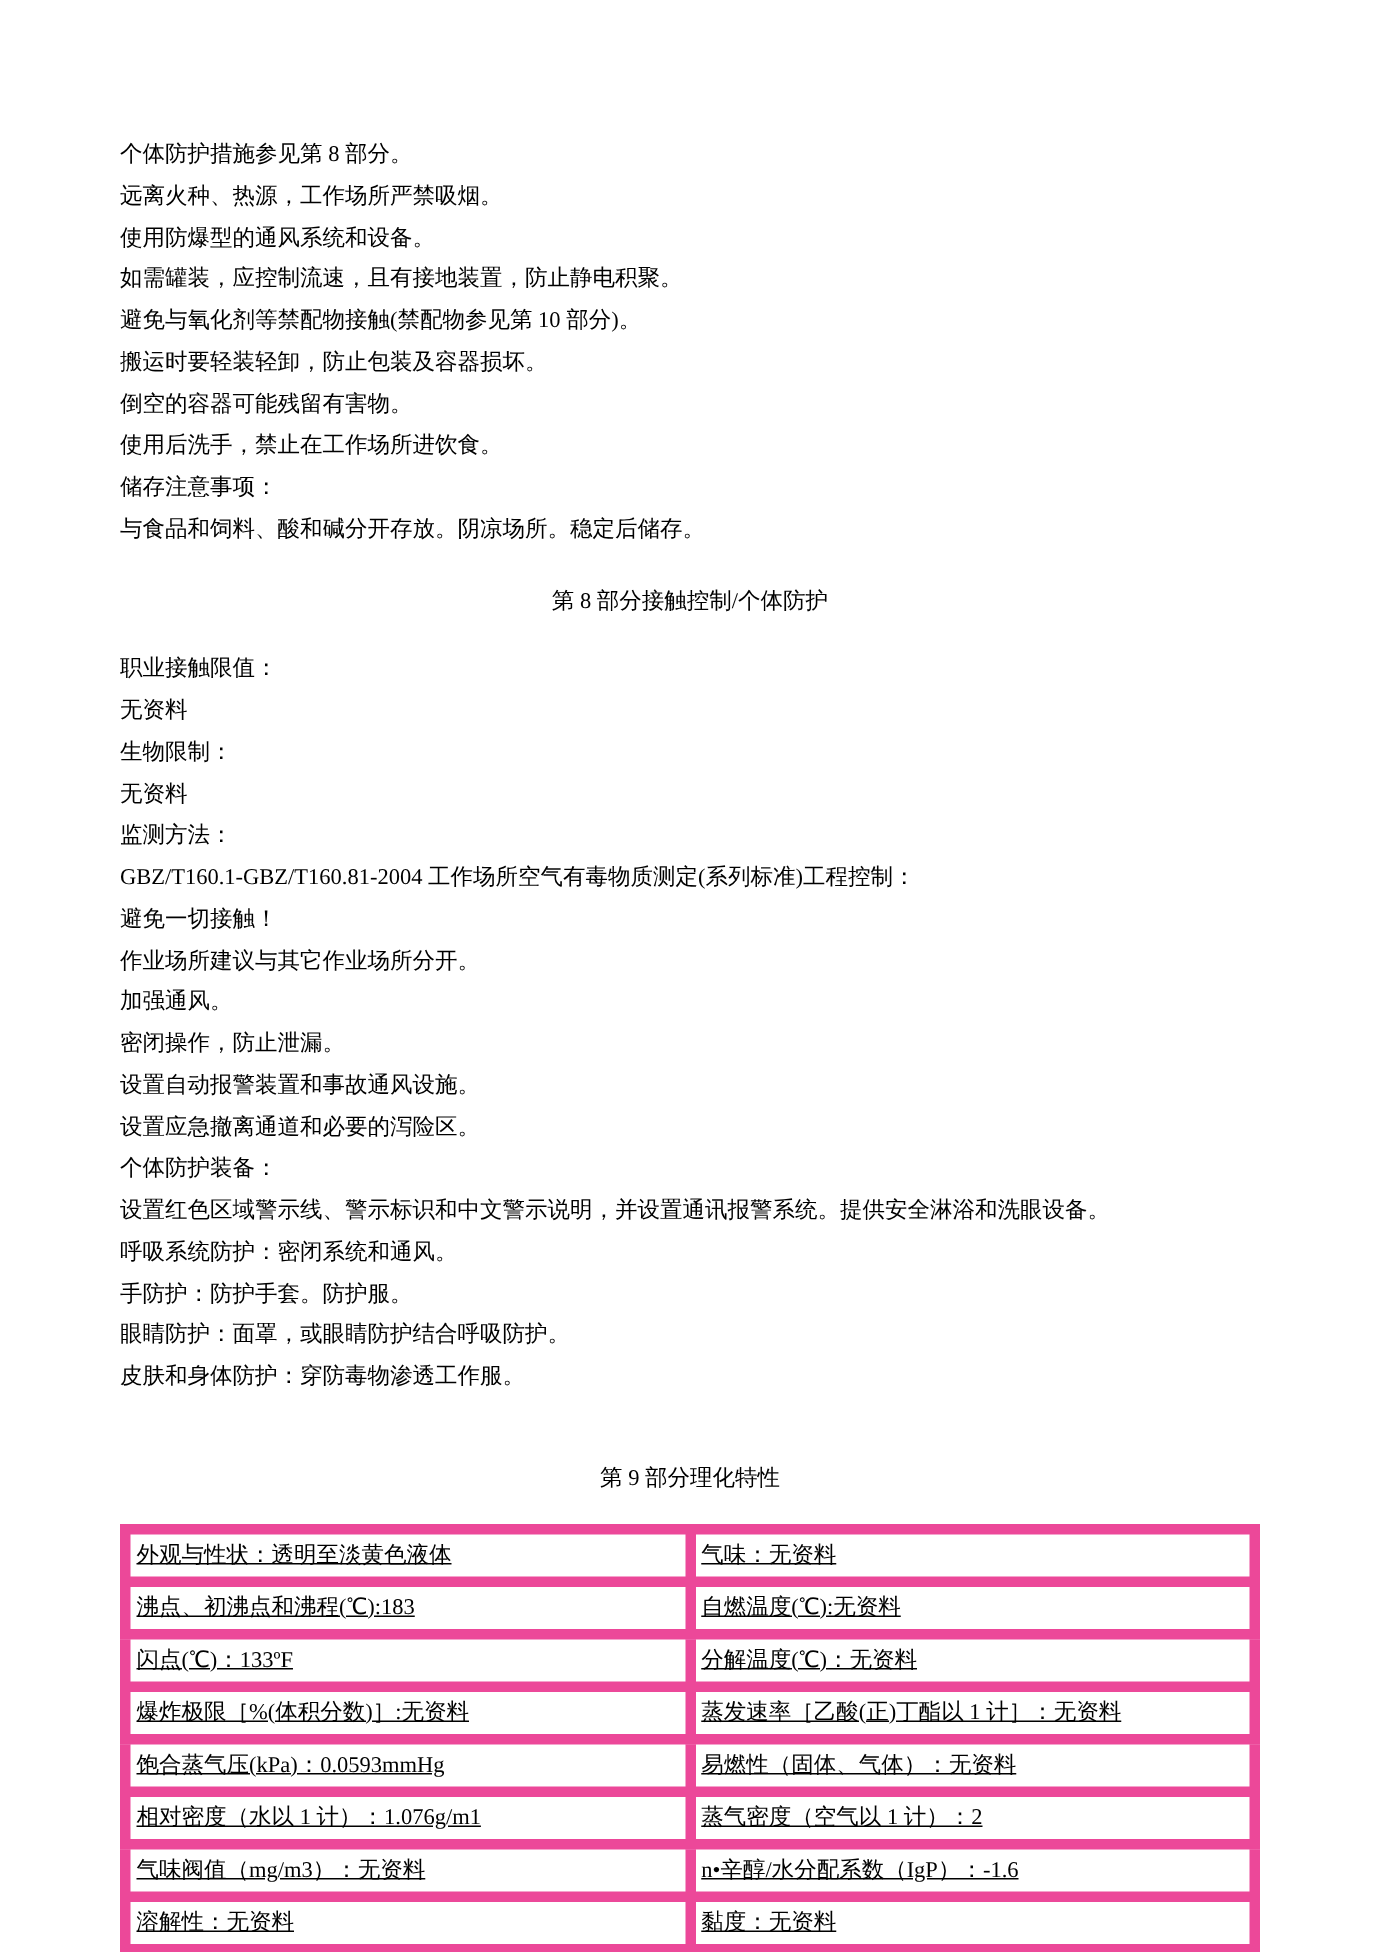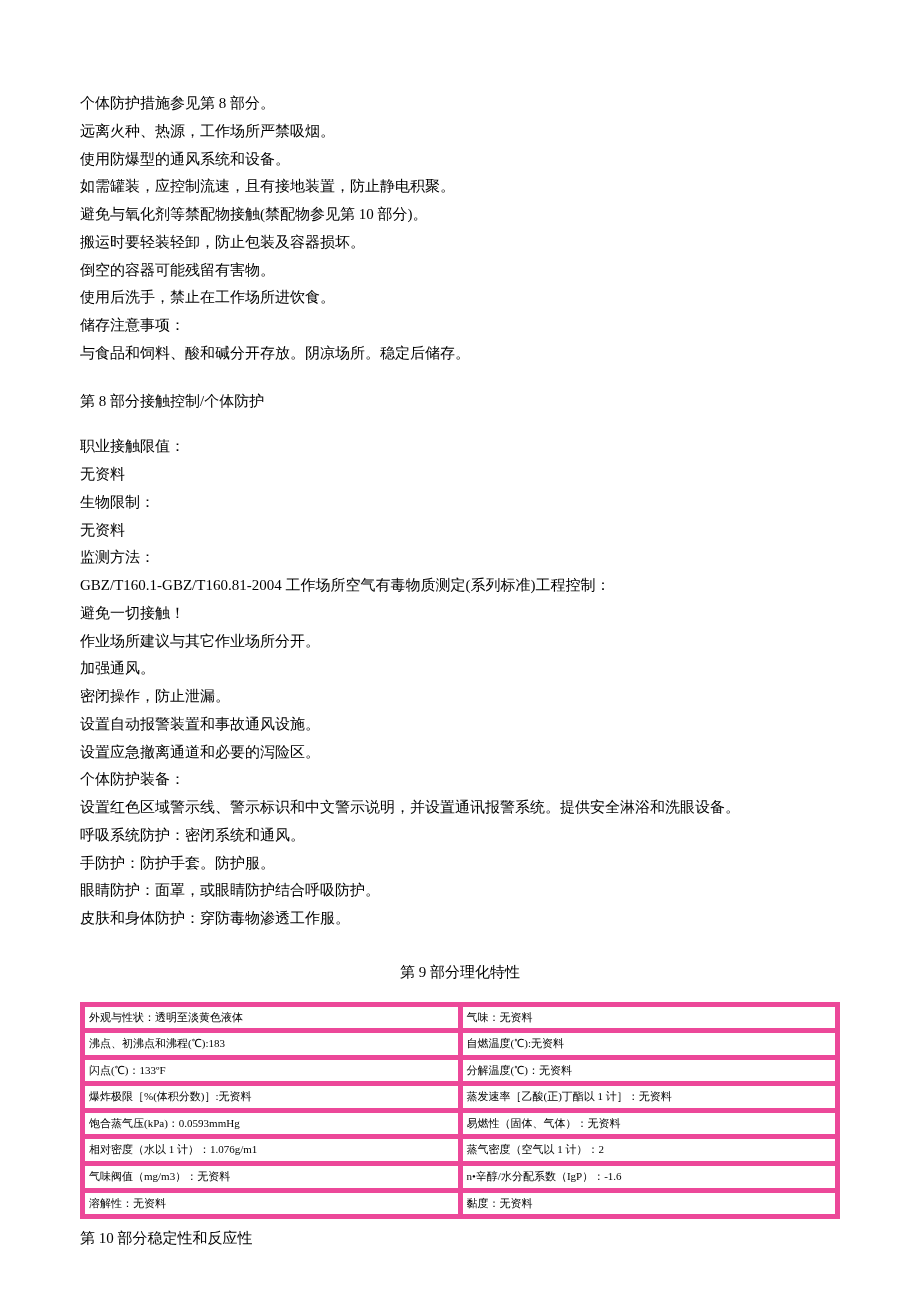--- a/index.html
+++ b/index.html
@@ -10,38 +10,40 @@
       background: #fff;
       margin: 0;
       padding: 90px 80px 40px 80px;
       width: 920px;
       box-sizing: border-box;
     }
     .para {
       margin: 0;
     }
     .section-title {
+      text-align: center;
       margin: 20px 0 18px 0;
     }
     table {
       border-collapse: collapse;
       width: 100%;
       margin: 2px 0 6px 0;
     }
     td {
-      border: 5px solid #ec4899;
+      border: 7px solid #ec4899;
       padding: 2px 4px;
       vertical-align: top;
-      font-size: 11px;
+      font-size: 15px;
       line-height: 1.6;
       width: 50%;
+      text-decoration: underline;
     }
     .s9-title {
       text-align: center;
-      margin-top: 26px;
+      margin-top: 40px;
     }
   </style>
 </head>
 <body>
 
 <div>
   <p class="para">个体防护措施参见第 8 部分。</p>
   <p class="para">远离火种、热源，工作场所严禁吸烟。</p>
   <p class="para">使用防爆型的通风系统和设备。</p>
   <p class="para">如需罐装，应控制流速，且有接地装置，防止静电积聚。</p>

